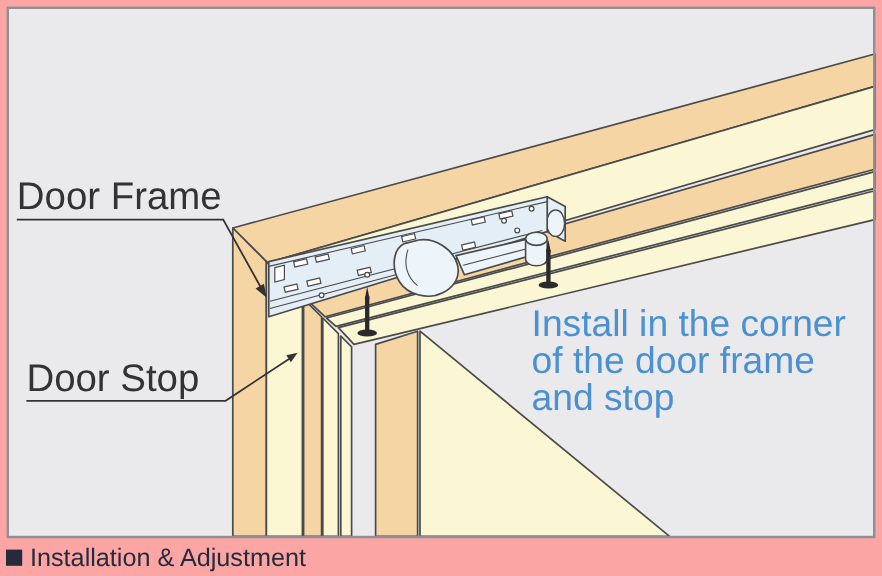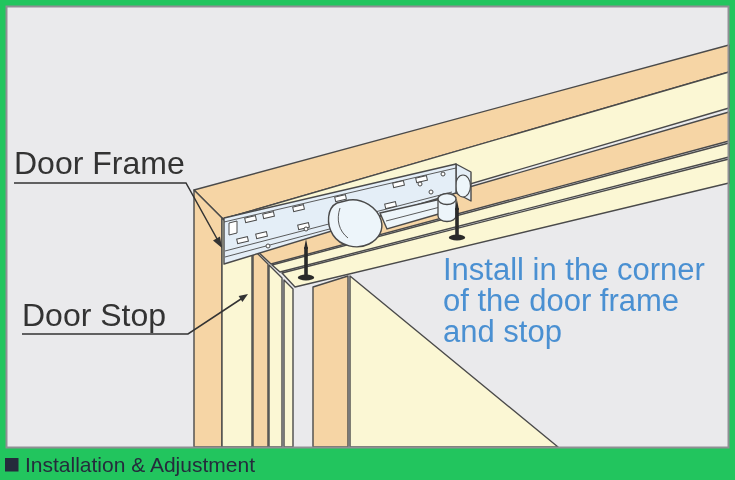--- a/index.html
+++ b/index.html
@@ -1,21 +1,21 @@
 <!DOCTYPE html>
 <html style="--tan: #f6d5a5; --cream: #fbf7d4; --outline: #4a4a4a; --panel_bg: #eaeaec; --panel_border: #8f9094; --closer: #e4eef7; --closer_light: #edf5fa; --metal_dark: #2a2a2a; --note_blue: #4a90d2; --label: #333333; --caption: #252b3c;"><head>
 <meta charset="utf-8">
 <style>
   :root{
     --tan:#f6d5a5; --cream:#fbf7d4; --outline:#4a4a4a; --panel_bg:#eaeaec;
     --panel_border:#8f9094; --closer:#e4eef7; --closer_light:#edf5fa;
     --metal_dark:#2a2a2a; --note_blue:#4a90d2; --label:#333333; --caption:#252b3c;
   }
   html,body{margin:0;padding:0;background:#ffffff;}
-  .stage{position:relative;width:735px;height:480px;background:#22c55e;overflow:hidden;}
+  .stage{position:relative;width:735px;height:480px;background:#fca5a5;overflow:hidden;}
   svg{position:absolute;left:0;top:0;}
   .w{stroke:var(--outline);stroke-width:1.4;stroke-linejoin:round;}
   .thin{stroke:var(--outline);stroke-width:0.9;fill:none;}
   .tan{fill:var(--tan);}
   .cream{fill:var(--cream);}
   .closer{fill:var(--closer);}
   .lt{fill:var(--closer_light);}
   .white{fill:#ffffff;}
   .dk{fill:var(--metal_dark);stroke:none;}
   .leader{stroke:#333333;stroke-width:1.5;fill:none;}

